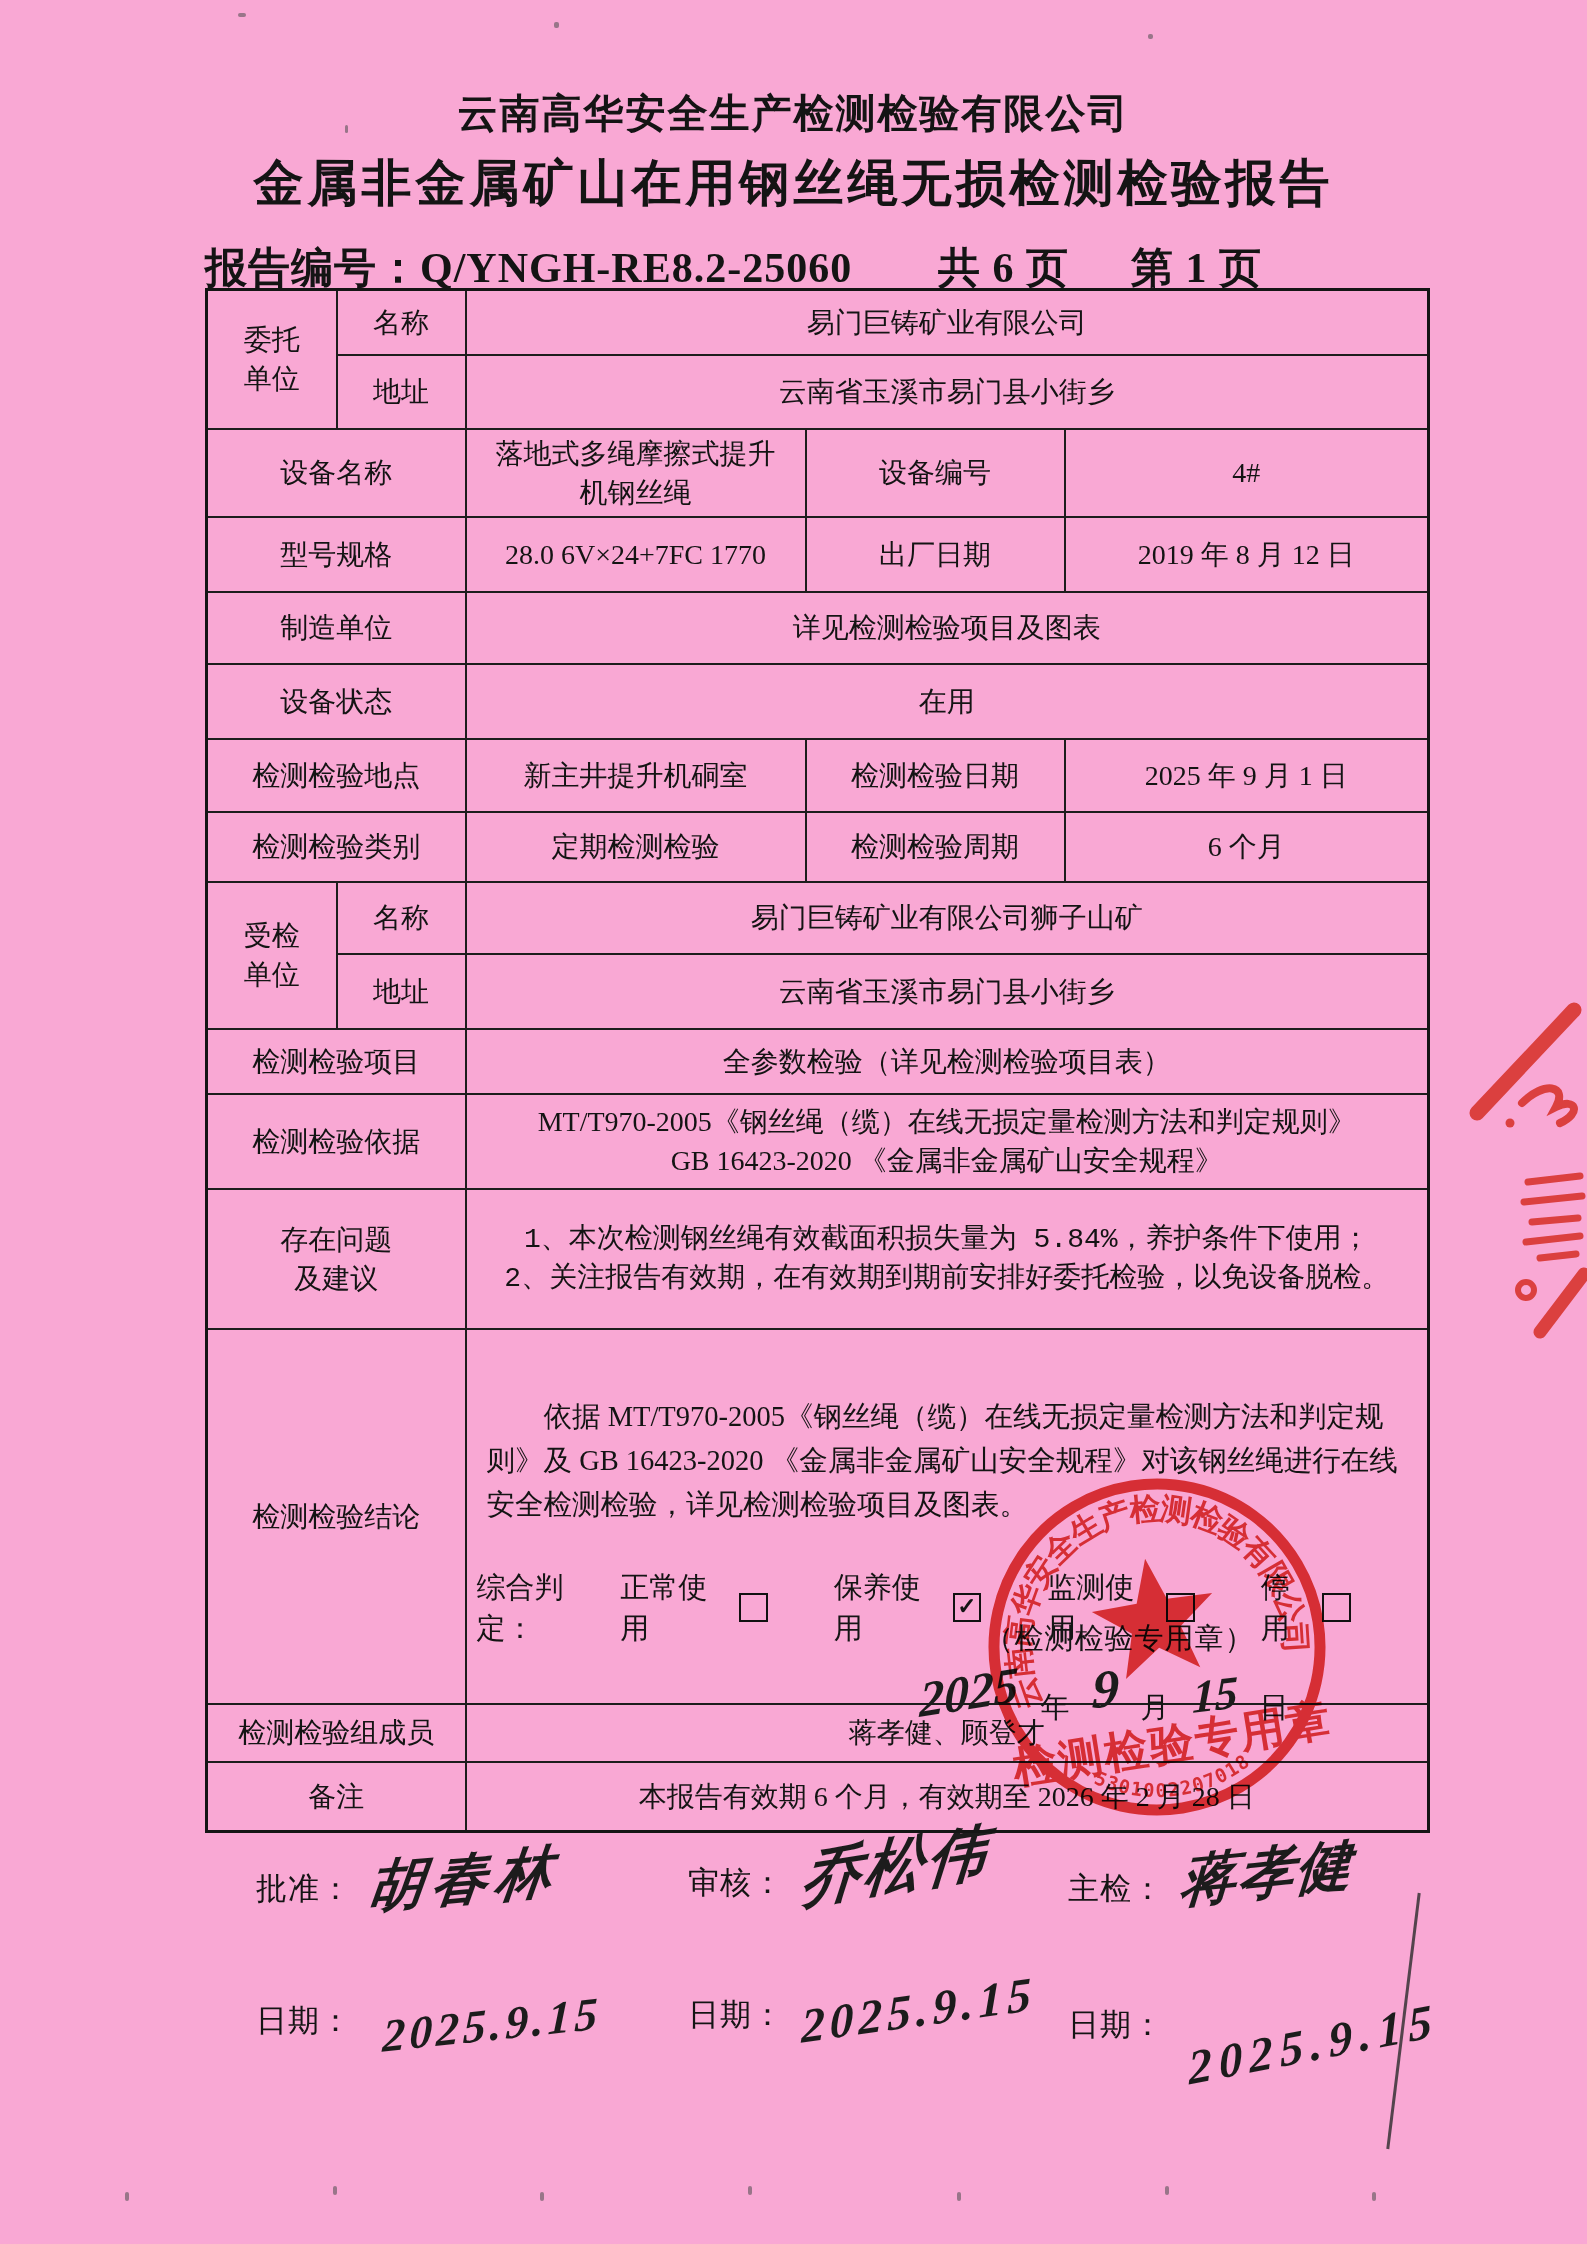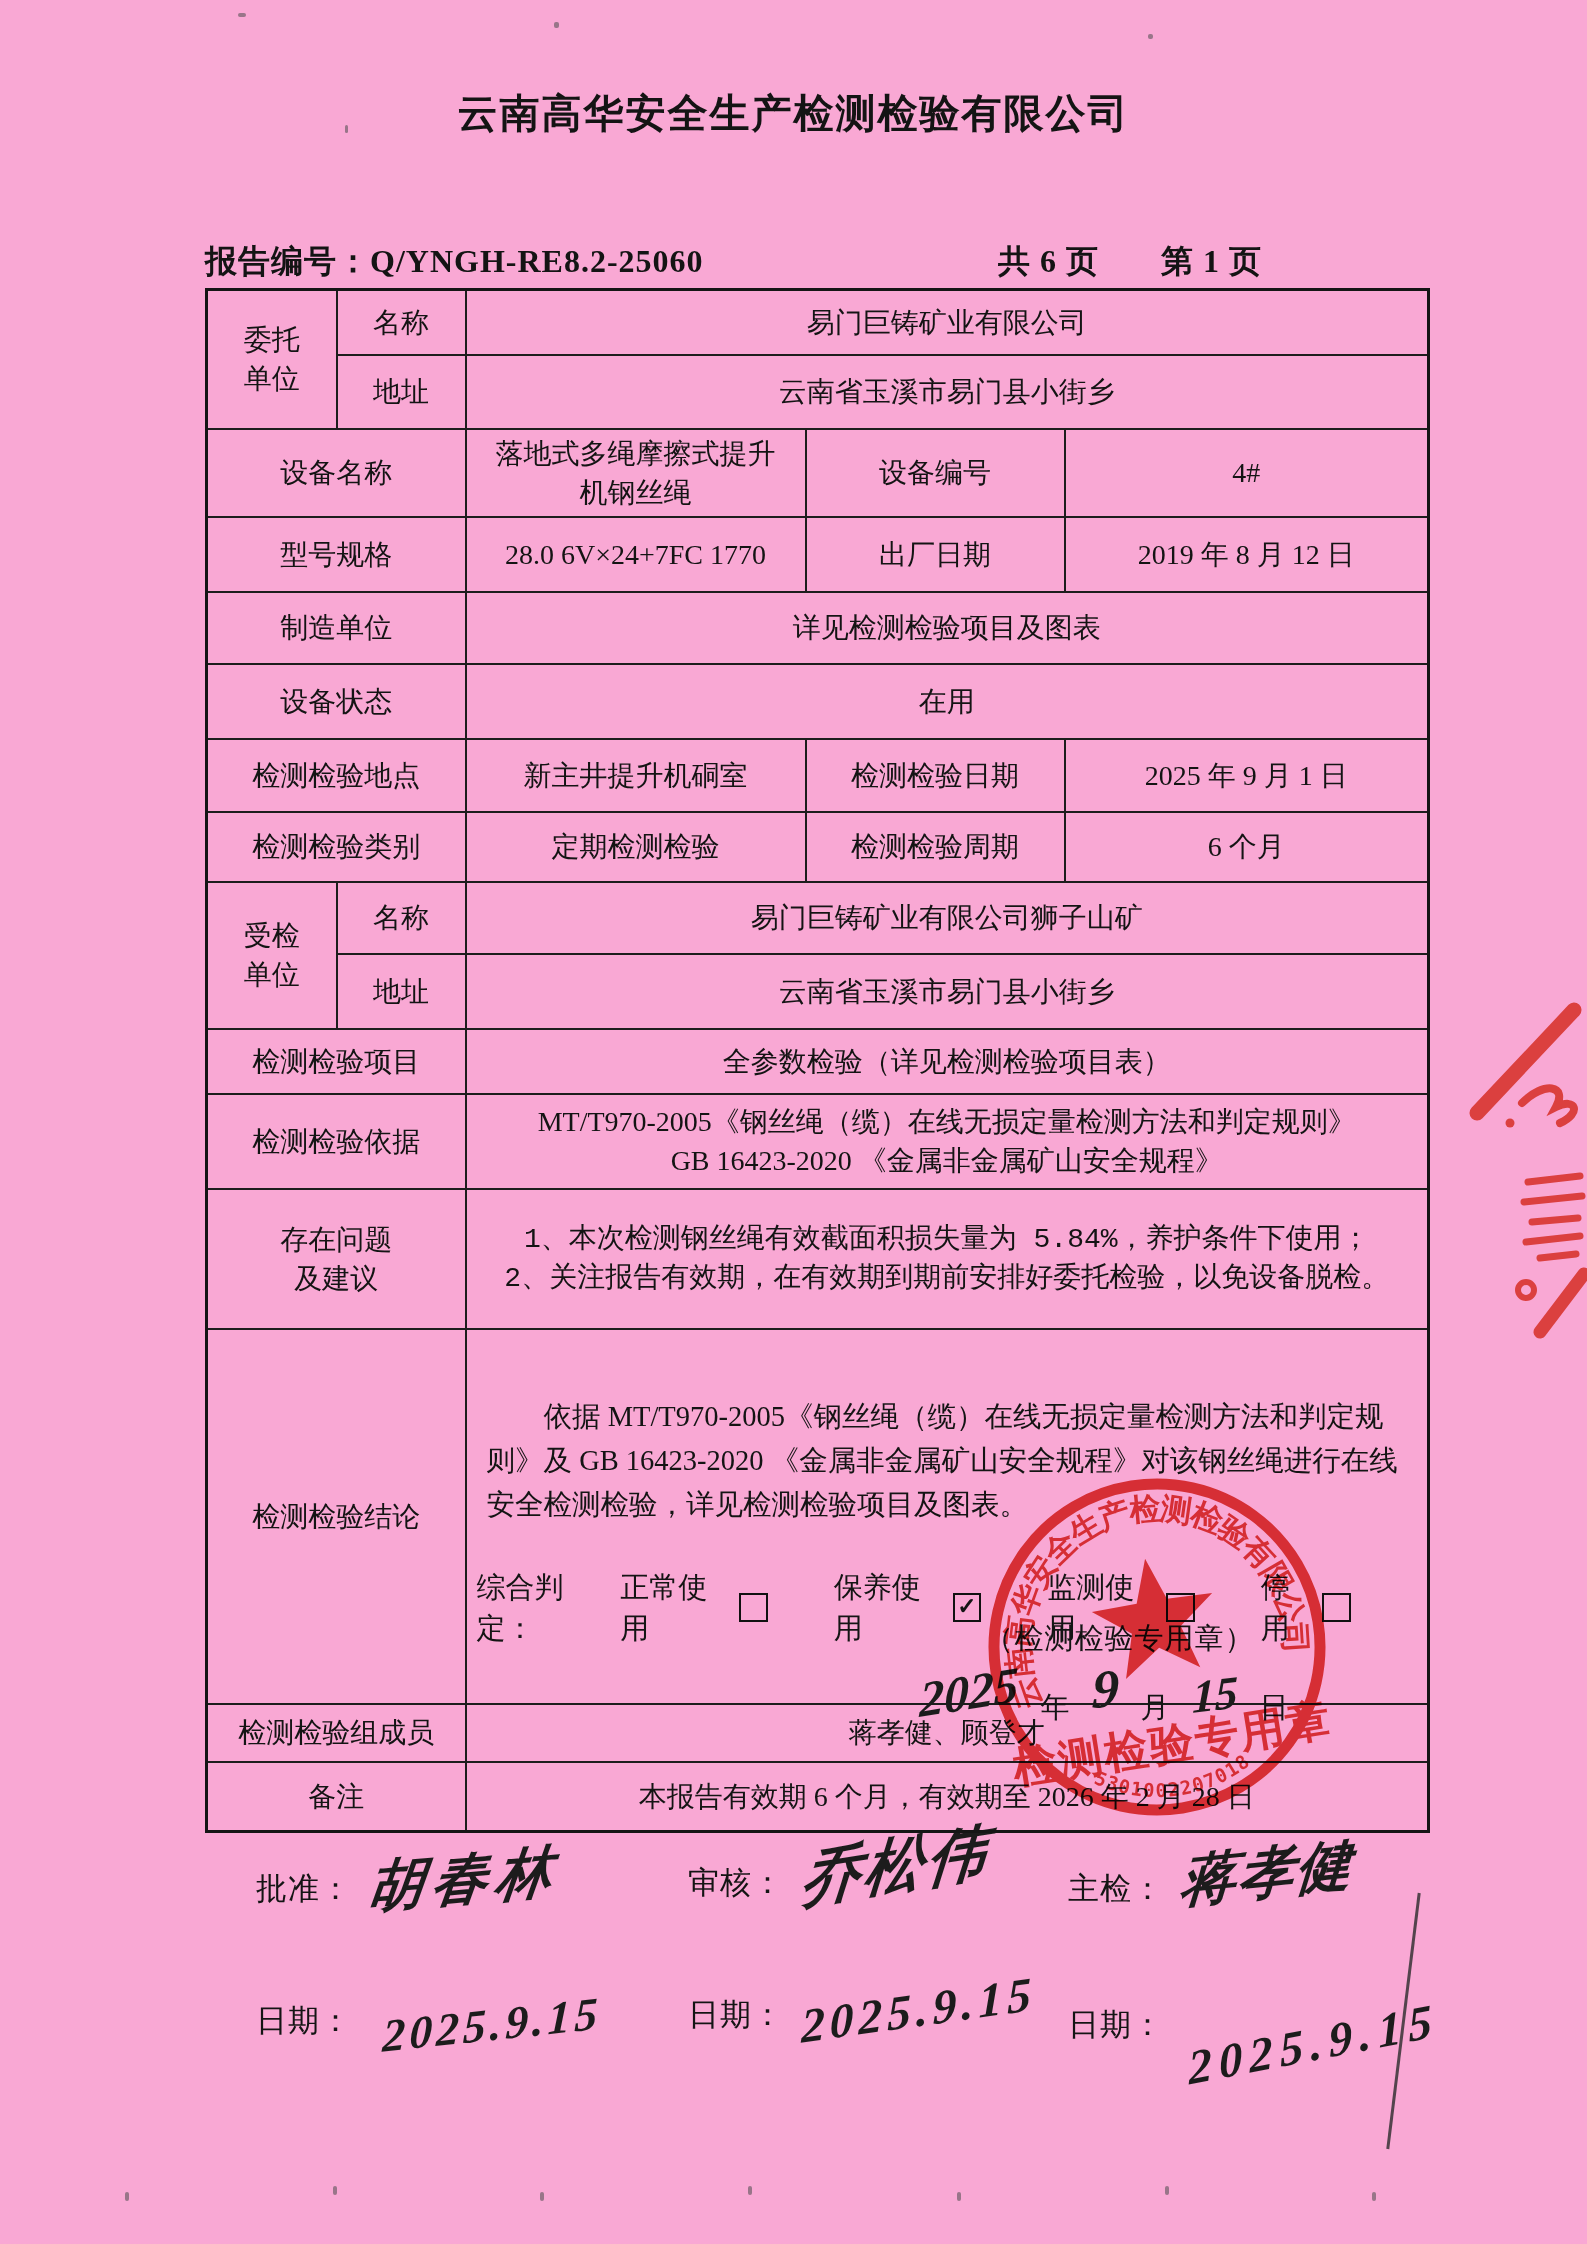--- a/index.html
+++ b/index.html
@@ -6,21 +6,21 @@
   .page{
     position:relative;width:1587px;height:2244px;background:#f9a8d4;
     font-family:"Liberation Serif","DejaVu Serif",serif;color:#141414;overflow:hidden;
   }
   
   .title1{position:absolute;top:86px;left:0;width:100%;text-align:center;
     font-size:40px;font-weight:700;letter-spacing:2px;}
   .title2{position:absolute;top:150px;left:0;width:100%;text-align:center;
     font-size:50px;font-weight:700;letter-spacing:4px;}
   .report-line{position:absolute;top:240px;left:205px;width:1222px;display:flex;
-    font-size:32px;font-weight:700;letter-spacing:1px;align-items:baseline;}
+    font-size:42px;font-weight:700;letter-spacing:1px;align-items:baseline;}
   .report-line .pages{margin-left:auto;display:flex;gap:62px;margin-right:165px;}
   
   table.report{border-collapse:collapse;table-layout:fixed;width:1222px;
     position:absolute;left:205px;top:288px;z-index:1;}
   table.report td{border:2.4px solid #1d1d1d;font-size:28px;text-align:center;
     vertical-align:middle;padding:4px 10px;line-height:1.4;}
   table.report{border:3.5px solid #151515;}
   td.left{text-align:left;}
   .pre{white-space:pre-line;}
   td.basis-cell{padding-left:14px;line-height:1.55;margin-top:16px;}
@@ -59,20 +59,21 @@
     background:#2b2b2b;transform:rotate(7deg);opacity:.8;z-index:2;}
   
   .speck{position:absolute;background:#4a4a4a;opacity:.55;border-radius:2px;}
 </style>
 </head>
 <body>
 
 <div class="page">
 
   <div class="title1">云南高华安全生产检测检验有限公司</div>
+  <div class="title2">金属非金属矿山在用钢丝绳无损检测检验报告</div>
   <div class="report-line">
     <span>报告编号：</span>
     <span>Q/YNGH-RE8.2-25060</span>
     <span class="pages">
       <span>共 6 页</span>
       <span>第 1 页</span>
     </span>
   </div>
 
   <table class="report">

